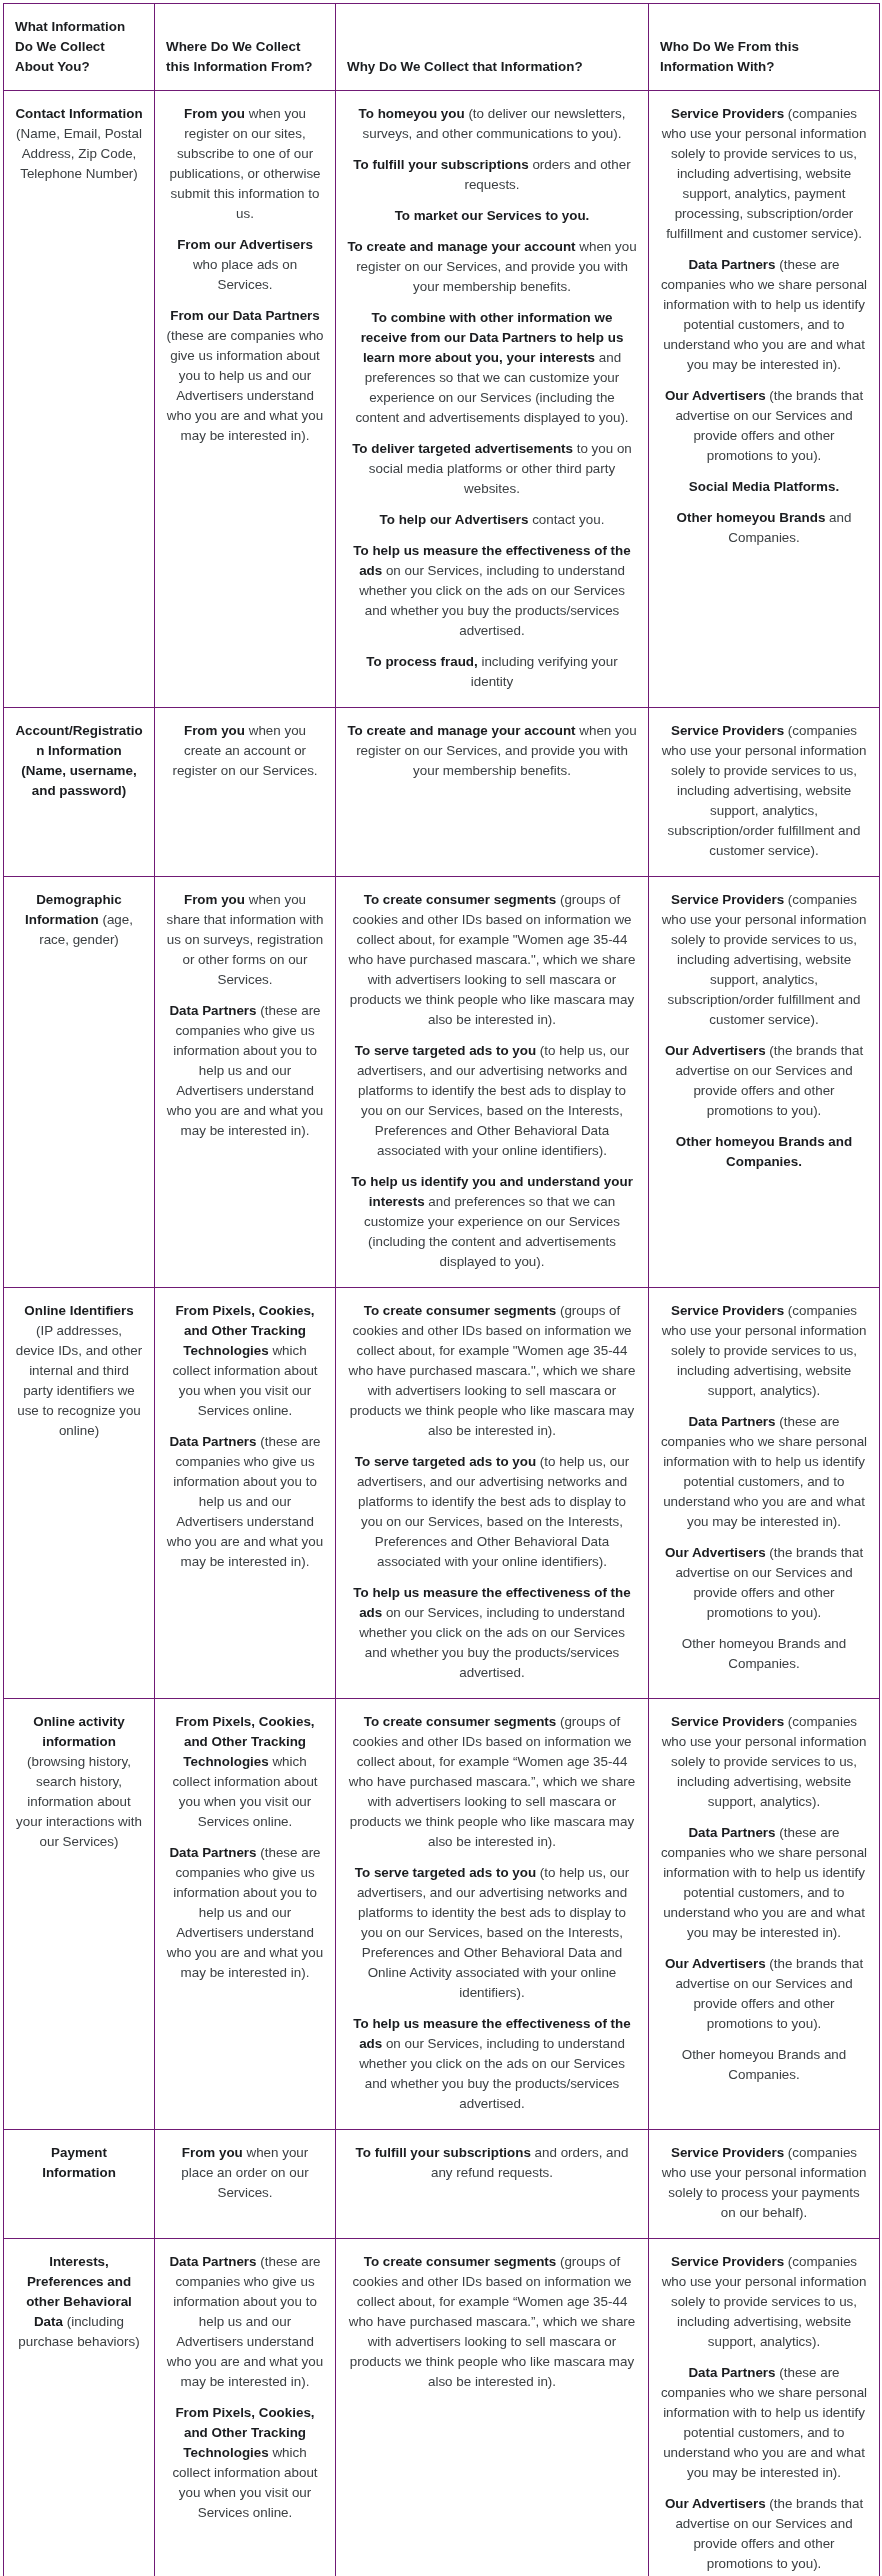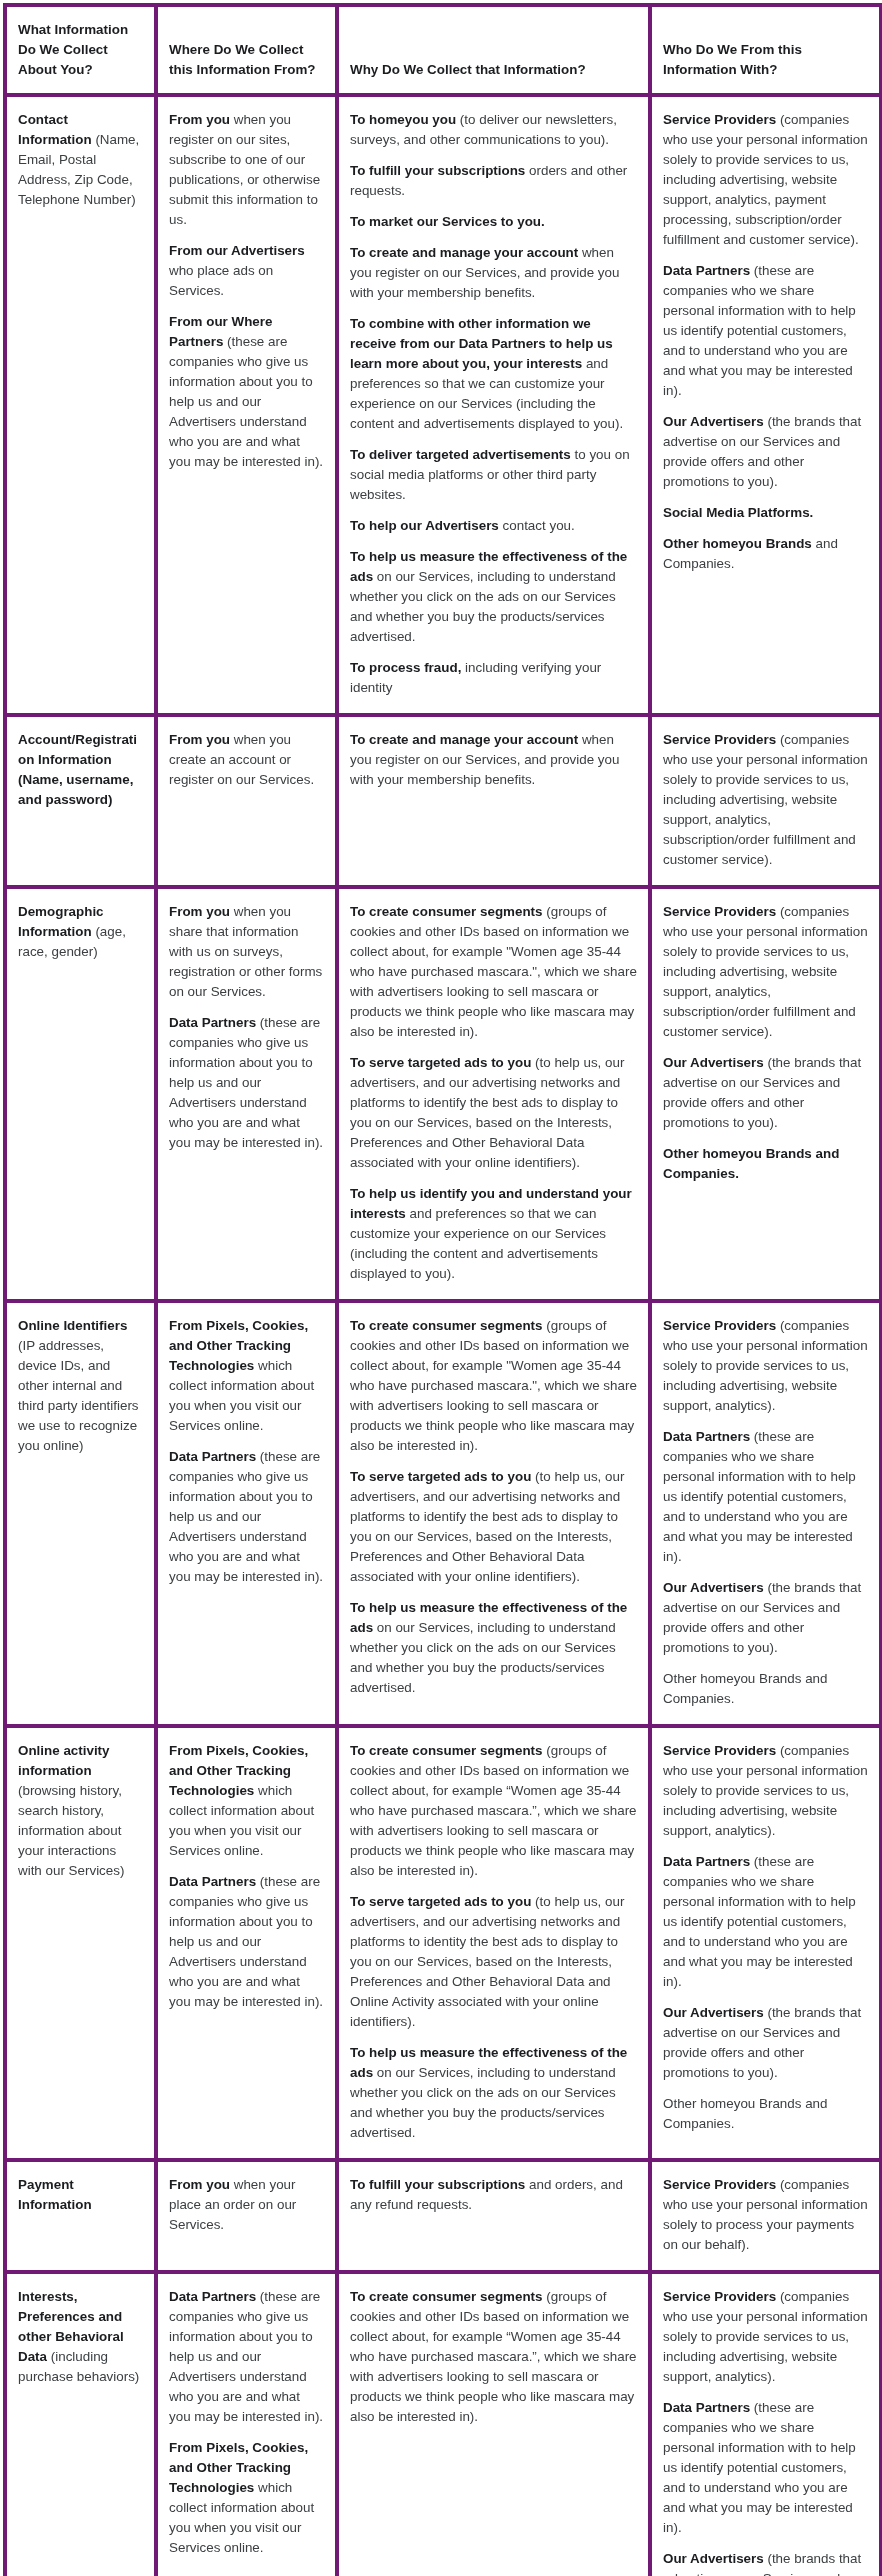--- a/index.html
+++ b/index.html
@@ -5,36 +5,37 @@
   html, body { margin: 0; padding: 0; background: #ffffff; }
   body { font-family: "Liberation Sans", sans-serif; }
   .page { width: 882px; box-sizing: border-box; padding: 3px 3px 6px 3px; }
   table.privacy-table {
     width: 877px;
     border-collapse: collapse;
     table-layout: fixed;
     background: #ffffff;
   }
   .privacy-table th, .privacy-table td {
-    border: 4px solid #701a75;
+    border: 1px solid #701a75;
     padding: 13px 11px 15px 11px;
     font-size: 13.4px;
     line-height: 20px;
     text-align: left;
     word-wrap: break-word;
   }
   .privacy-table th {
     vertical-align: bottom;
     font-weight: 700;
     color: #1b1d20;
     padding-bottom: 13px;
   }
   .privacy-table td {
     vertical-align: top;
     color: #3c4043;
+    text-align: center;
   }
   .privacy-table p { margin: 0 0 11px 0; }
   .privacy-table p:last-child { margin-bottom: 0; }
   .privacy-table strong { font-weight: 700; color: #1b1d20; }
 </style>
 </head>
 <body>
 
 <div class="page">
   <table class="privacy-table">
@@ -53,21 +54,21 @@
       </tr>
     </thead>
     <tbody>
         <tr>
           <td>
             <p><strong>Contact Information</strong> (Name, Email, Postal Address, Zip Code, Telephone Number)</p>
           </td>
           <td>
             <p><strong>From you</strong> when you register on our sites, subscribe to one of our publications, or otherwise submit this information to us.</p>
             <p><strong>From our Advertisers</strong> who place ads on Services.</p>
-            <p><strong>From our Where Partners</strong> (these are companies who give us information about you to help us and our Advertisers understand who you are and what you may be interested in).</p>
+            <p><strong>From our Data Partners</strong> (these are companies who give us information about you to help us and our Advertisers understand who you are and what you may be interested in).</p>
           </td>
           <td>
             <p><strong>To homeyou you</strong> (to deliver our newsletters, surveys, and other communications to you).</p>
             <p><strong>To fulfill your subscriptions</strong> orders and other requests.</p>
             <p><strong>To market our Services to you.</strong></p>
             <p><strong>To create and manage your account</strong> when you register on our Services, and provide you with your membership benefits.</p>
             <p><strong>To combine with other information we receive from our Data Partners to help us learn more about you, your interests</strong> and preferences so that we can customize your experience on our Services (including the content and advertisements displayed to you).</p>
             <p><strong>To deliver targeted advertisements</strong> to you on social media platforms or other third party websites.</p>
             <p><strong>To help our Advertisers</strong> contact you.</p>
             <p><strong>To help us measure the effectiveness of the ads</strong> on our Services, including to understand whether you click on the ads on our Services and whether you buy the products/services advertised.</p>

